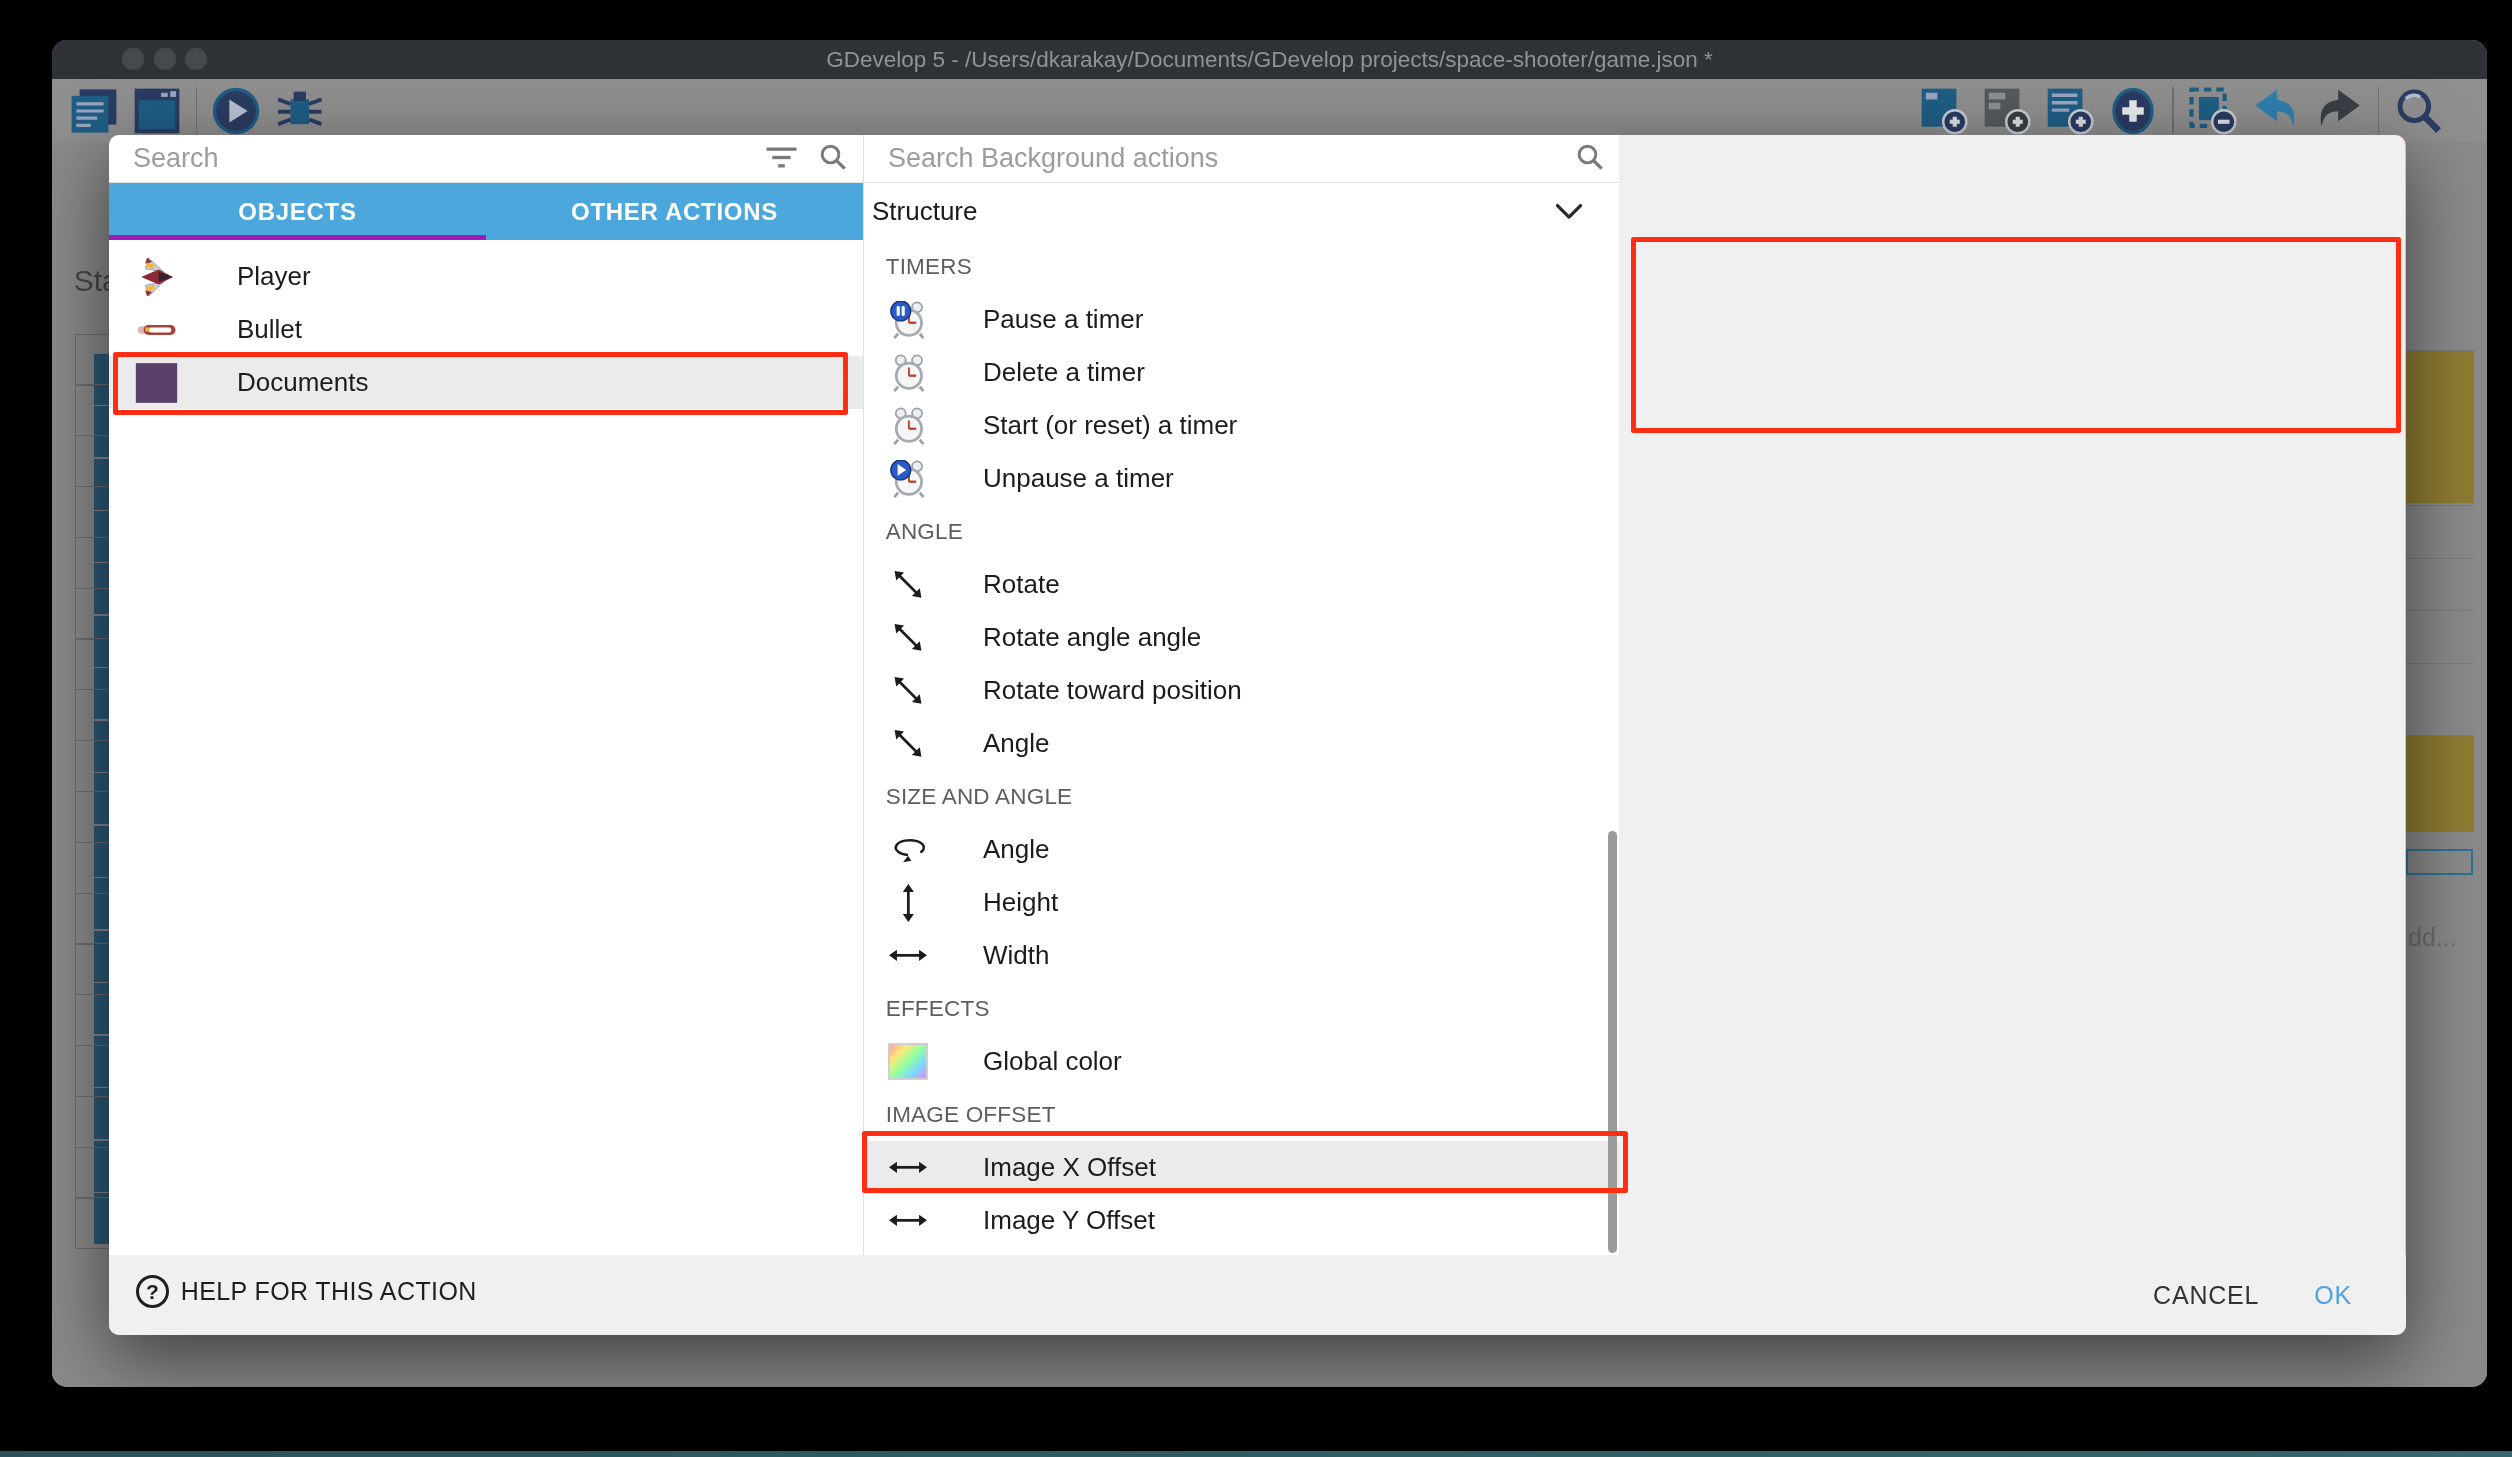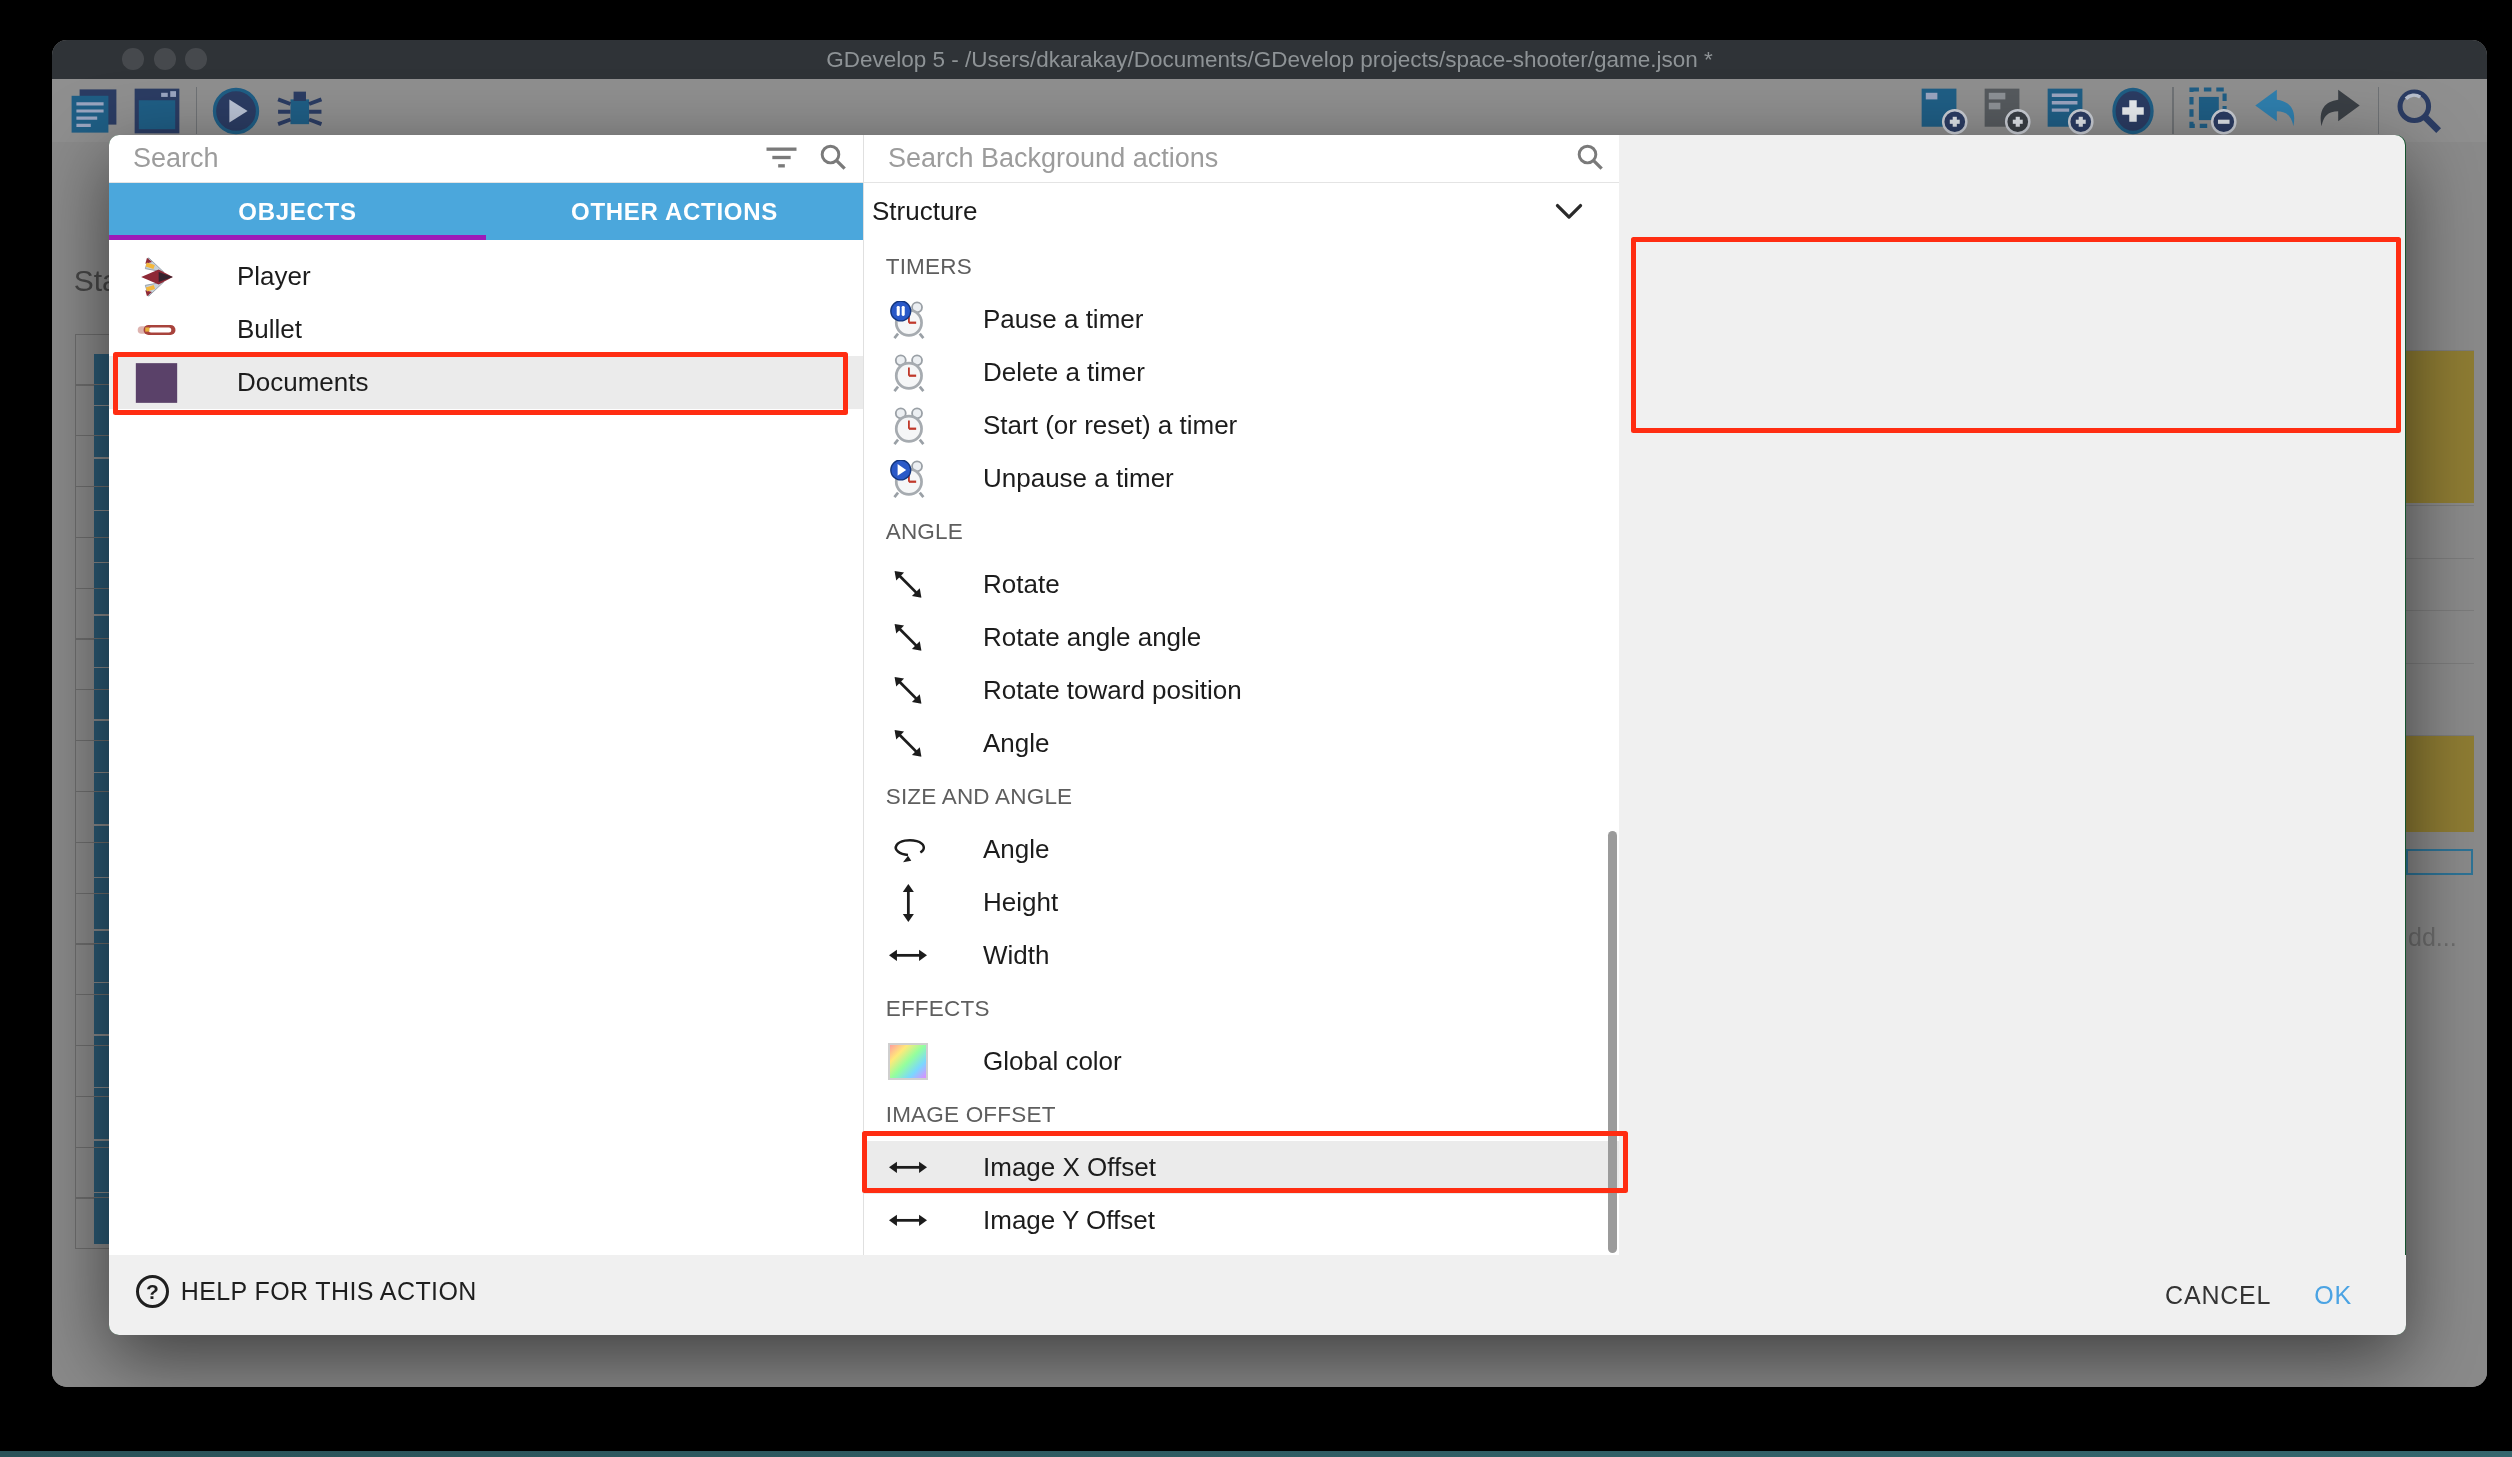--- a/index.html
+++ b/index.html
@@ -22,21 +22,21 @@
   #scene-tab-label{left:21.7px;top:122px;font-size:30px;color:#474747;font-weight:500;}
   
   .ev-box{position:absolute;left:23px;width:36px;height:52px;border:1.7px solid #6e6e6e;box-sizing:border-box;}
   .ev-teal{position:absolute;left:42px;width:17.5px;height:51px;background:#2b5a75;}
   .rs-row{position:absolute;left:2354px;width:68px;box-sizing:border-box;}
   #dd-label{left:2356px;top:781px;font-size:25px;color:#6d6d6d;}
   #bottom-teal{left:0;top:1451px;width:2512px;height:6.7px;background:linear-gradient(90deg,#2a5258,#35666d);}
 
   
   #dialog{left:109px;top:135px;width:2297px;height:1200px;border-radius:10px;
-    background:#14532d;box-shadow:0 23px 75px rgba(0,0,0,.55);}
+    background:#f9a8d4;box-shadow:0 23px 75px rgba(0,0,0,.55);}
   .col{position:absolute;top:0;height:1120px;box-sizing:border-box;}
   #col-left{left:0;width:755px;background:#fff;border-right:0.8px solid #e0e0e0;border-top-left-radius:10px;}
   #col-mid{left:755px;width:756px;background:#fff;}
   #col-right{left:1510px;width:786px;background:#f0f0f0;border-top-right-radius:10px;}
   #dlg-footer{position:absolute;left:0;top:1120px;width:2297px;height:80px;background:#f0f0f0;
     border-bottom-left-radius:10px;border-bottom-right-radius:10px;}
 
   .search-row{position:relative;height:47px;border-bottom:0.8px solid #e4e4e4;}
   .search-ph{position:absolute;left:24px;top:0;line-height:47px;font-size:27px;color:#9c9c9c;}
   .search-icons{position:absolute;right:15px;top:0;height:47px;display:flex;align-items:center;gap:18.3px;}
@@ -73,21 +73,21 @@
   .redbox{position:absolute;border:5.8px solid #ff2d12;box-sizing:border-box;border-radius:2.5px;pointer-events:none;}
   #hl-object{left:4.2px;top:217px;width:735px;height:63px;}
   #hl-action{left:753px;top:996px;width:766px;height:62px;}
   #hl-fields{left:1522px;top:102px;width:770px;height:196px;}
 
   
   #help-btn{position:absolute;left:27px;top:20px;display:flex;align-items:center;gap:11.7px;}
   #help-circle{width:33px;height:33px;border:3.3px solid #1f1f1f;border-radius:50%;box-sizing:border-box;
     display:flex;align-items:center;justify-content:center;font-size:21px;font-weight:bold;color:#1f1f1f;}
   #help-label{font-size:25px;color:#1e1e1e;letter-spacing:0.4px;}
-  #footer-actions{position:absolute;right:54px;top:0;height:80px;display:flex;align-items:center;gap:43px;}
+  #footer-actions{position:absolute;right:54px;top:0;height:80px;display:flex;align-items:center;gap:55px;}
   #cancel-btn{font-size:25px;color:#333;letter-spacing:0.8px;}
   #ok-btn{font-size:25px;color:#4ba3e3;letter-spacing:0.8px;}
 </style>
 </head>
 <body>
 
 <div id="app-window" class="abs">
   <div id="titlebar" class="abs">
     <div class="traffic abs" style="left:70px"></div>
     <div class="traffic abs" style="left:102px"></div>

